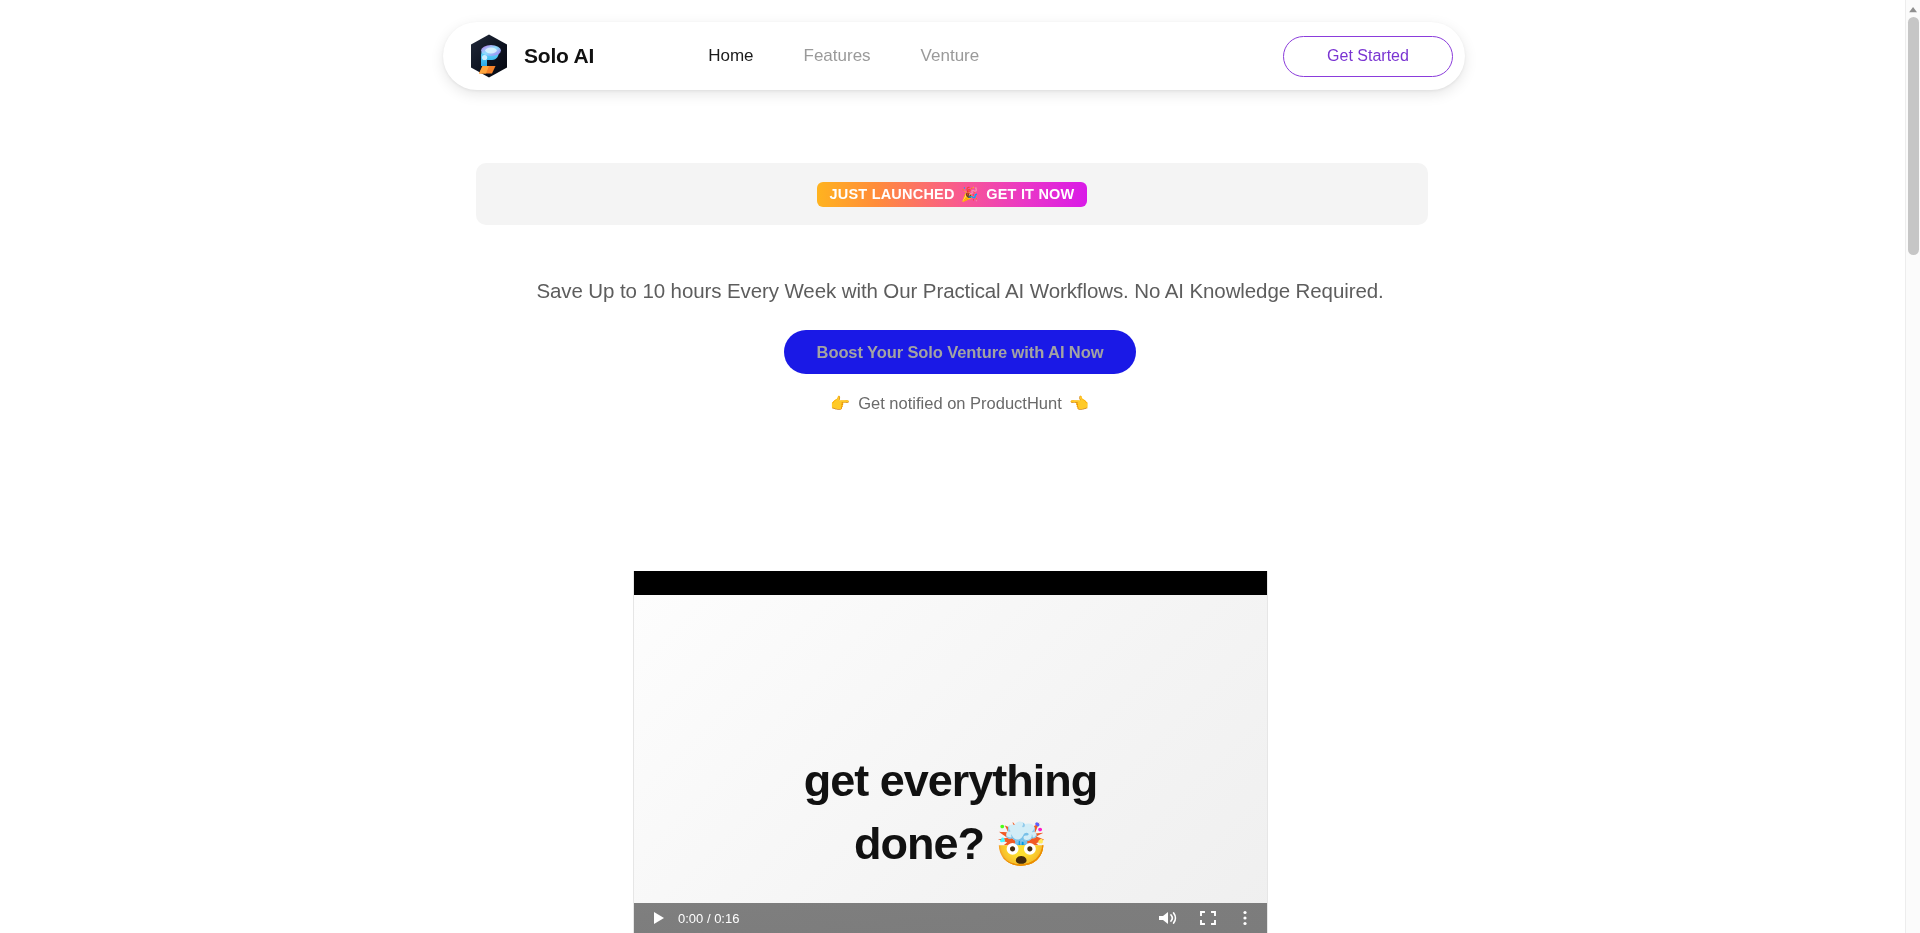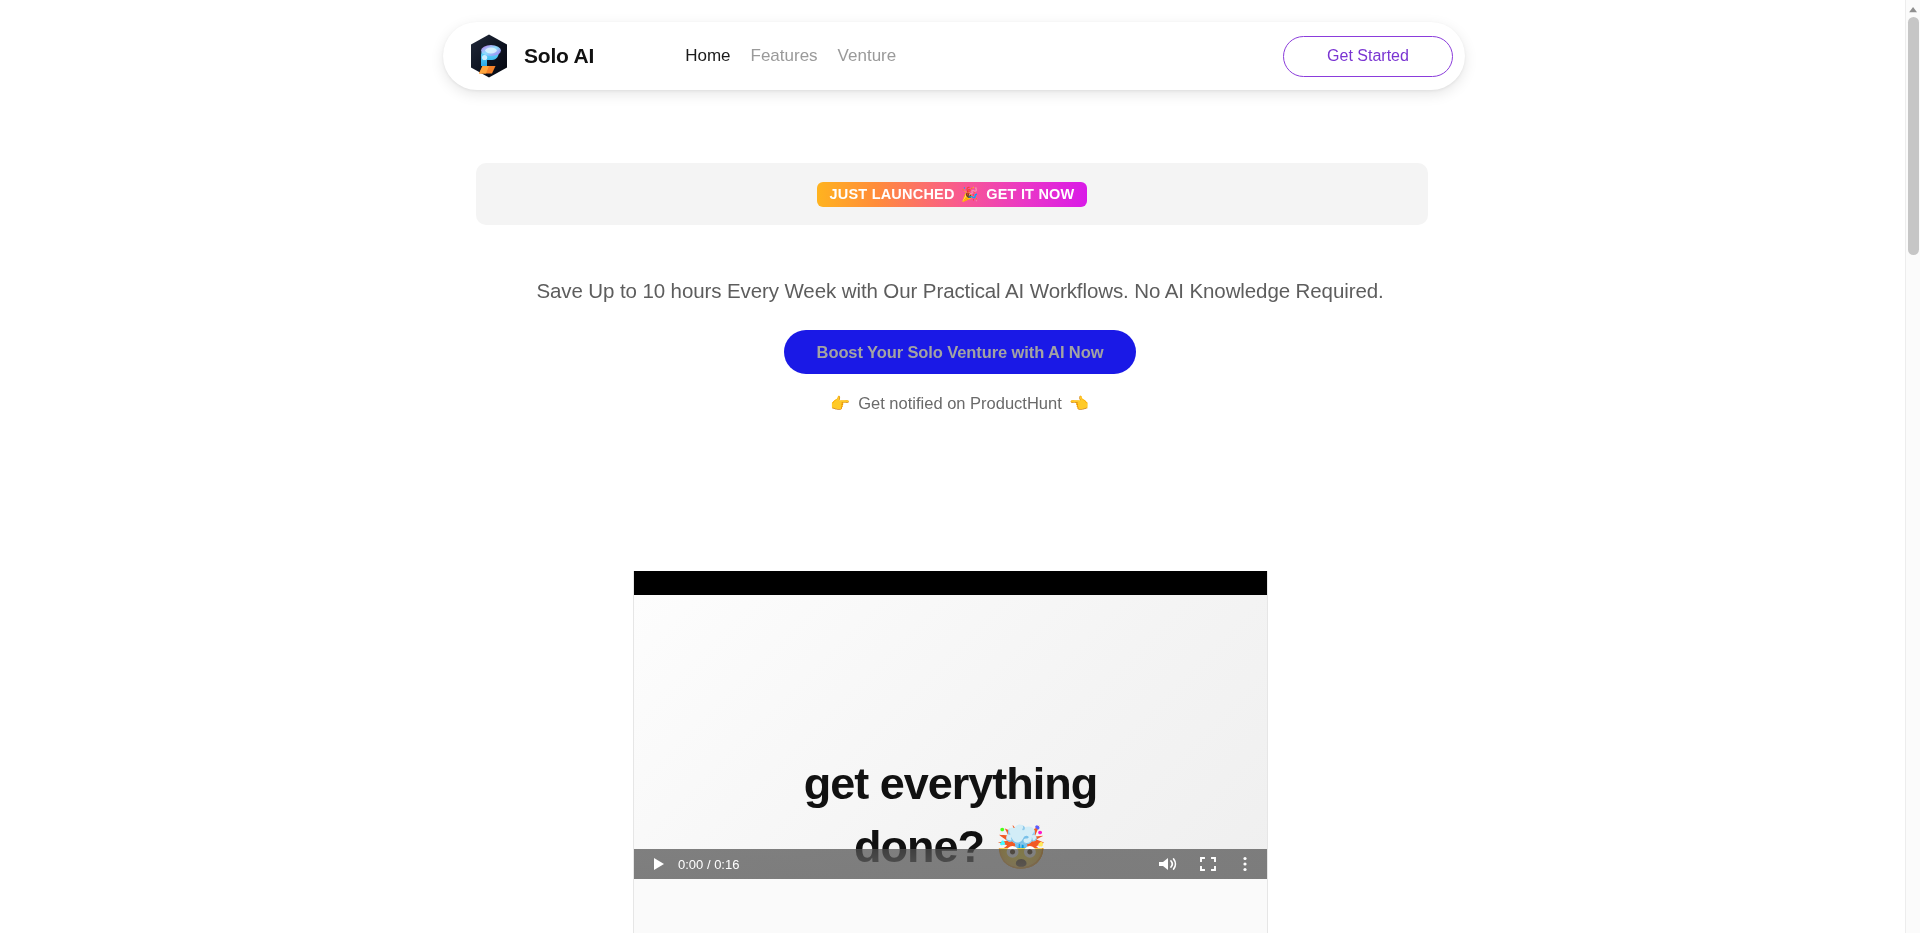--- a/index.html
+++ b/index.html
@@ -40,22 +40,22 @@
   .brand-name {
     font-size:21px;
     font-weight:bold;
     color:#111111;
     letter-spacing:-0.2px;
     white-space:nowrap;
   }
   .nav {
     display:flex;
     align-items:center;
-    gap:20px;
-    margin-left:91px;
+    gap:50px;
+    margin-left:114px;
   }
   .nav-link {
     font-size:17px;
     color:#9a9a9a;
     text-decoration:none;
     white-space:nowrap;
   }
   .nav-link.active { color:#1b1b1b; }
   .get-started {
     position:absolute;
@@ -158,26 +158,26 @@
     border-right:1px solid #e6e6e6;
     overflow:hidden;
   }
   .video-letterbox {
     width:100%; height:24px;
     background:#000000;
   }
   .video-stage {
     position:relative;
     width:100%;
-    height:284px;
+    height:338px;
     background:linear-gradient(135deg,#fdfdfd 0%,#f4f4f4 60%,#efefef 100%);
     display:flex;
     flex-direction:column;
     align-items:center;
-    justify-content:flex-end;
+    justify-content:center;
   }
   .video-caption {
     margin-top:97px;
     font-size:45px;
     line-height:63px;
     font-weight:bold;
     color:#111111;
     text-align:center;
     letter-spacing:-1px;
   }

